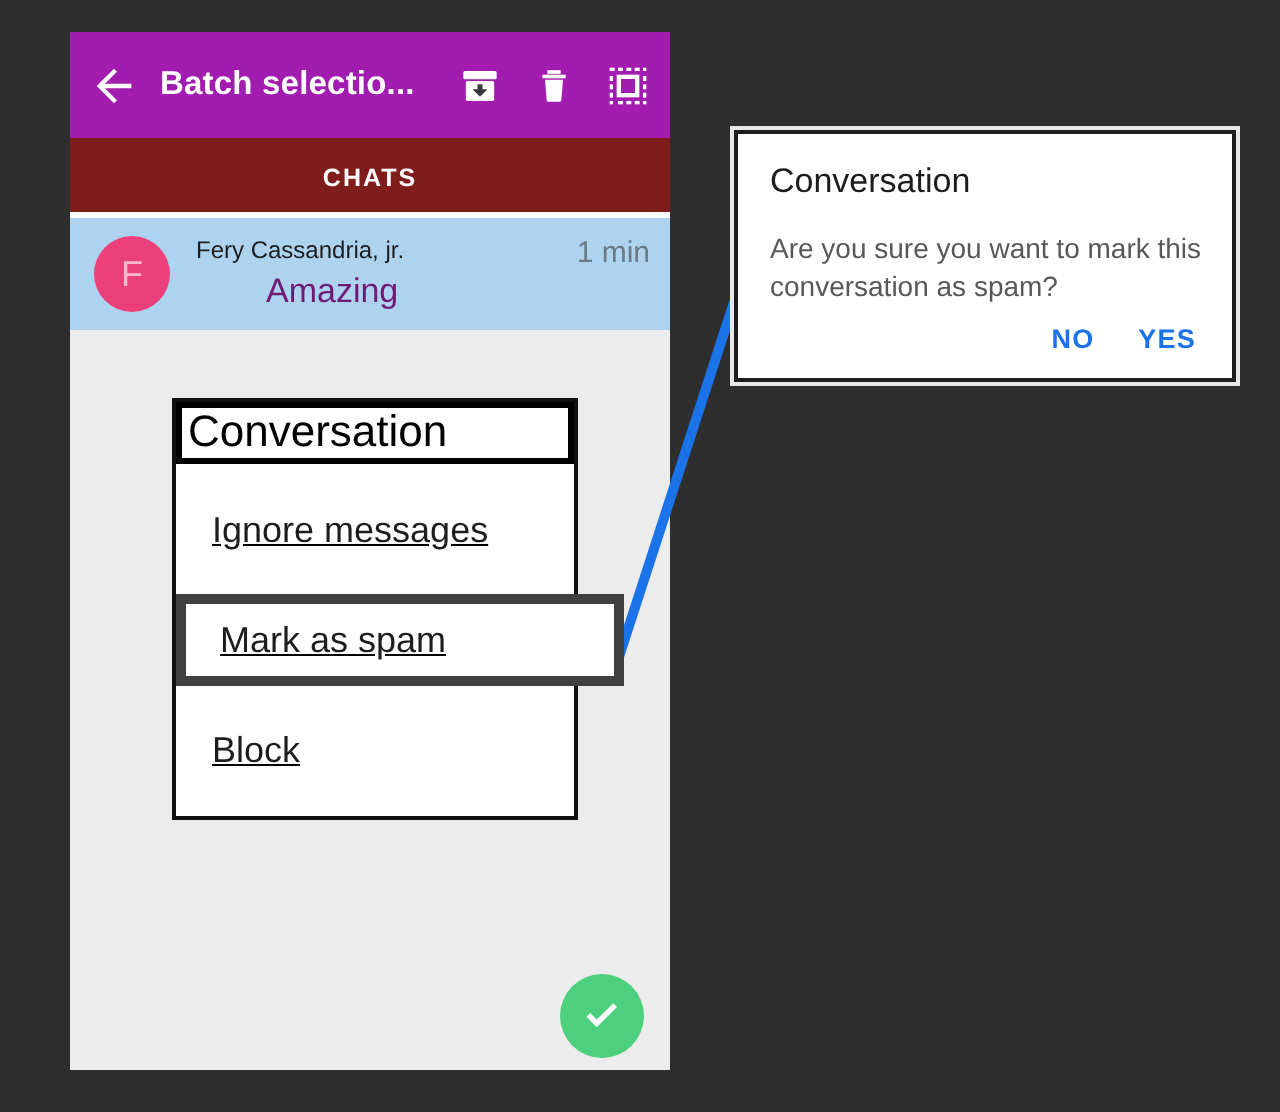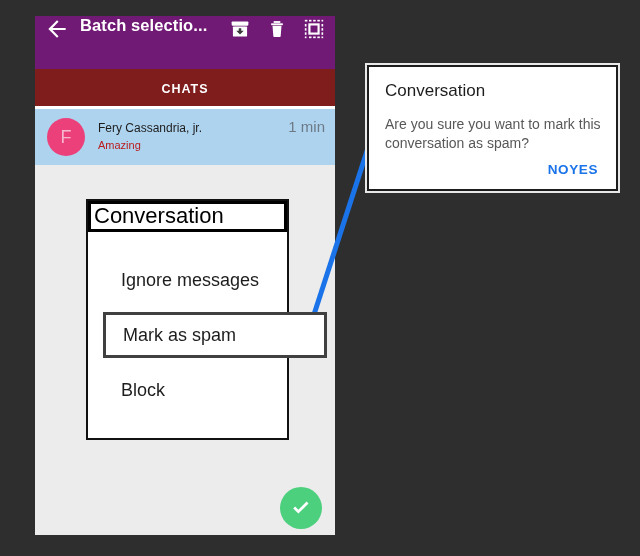--- a/index.html
+++ b/index.html
@@ -24,23 +24,23 @@
     width: 300px;
     height: 519px;
     background: #ececed;
     overflow: hidden;
   }
 
   
   #app-bar {
     position: relative;
     height: 53px;
-    background: #701a75;
-    display: flex;
-    align-items: flex-start;
+    background: #a21caf;
+    display: flex;
+    align-items: center;
     padding: 0 8px 0 9px;
   }
 
   #back-arrow {
     width: 26px;
     height: 26px;
     flex: 0 0 26px;
     position: relative;
   }
   #back-arrow svg { display: block; }
@@ -131,25 +131,26 @@
     margin-left: 13px;
     line-height: 1.15;
   }
   .chat-name {
     font-size: 12px;
     color: #1d1d1d;
     white-space: nowrap;
     overflow: hidden;
   }
   .chat-snippet {
-    font-size: 11px;
-    color: #b91c1c;
+    font-size: 17px;
+    color: #701a75;
     margin-top: 3px;
     white-space: nowrap;
     overflow: hidden;
+    margin-left: 35px;
   }
   .chat-time {
     font-size: 15px;
     color: #6c7a85;
     flex: 0 0 auto;
     align-self: flex-start;
     margin-top: 9px;
   }
 
   
@@ -182,34 +183,34 @@
   }
   #menu-title {
     background: #ffffff;
     color: #000000;
     font-size: 22px;
     line-height: 1.05;
     padding: 0 3px 2px 3px;
     white-space: nowrap;
     overflow: hidden;
   }
-  #menu-items { padding: 16px; }
+  #menu-items { padding: 1px; text-decoration: underline; }
   .menu-item {
     height: 64px;
     display: flex;
     align-items: center;
     padding-left: 17px;
     font-size: 18px;
     color: #1d1d1d;
     background: #ffffff;
   }
   .menu-item.highlighted {
     position: relative;
     width: 224px;
-    border: 3px solid #404040;
+    border: 5px solid #404040;
     height: 46px;
     margin-left: -1px;
     background: #ffffff;
     z-index: 22;
   }
 
   
   #connector {
     position: absolute;
     left: 0; top: 0;
@@ -239,20 +240,21 @@
   #callout-body {
     font-size: 14px;
     color: #585858;
     line-height: 1.33;
     margin-bottom: 10px;
   }
   #callout-actions {
     display: flex;
     justify-content: flex-end;
     align-items: center;
+    gap: 22px;
     padding-right: 4px;
     padding-bottom: 6px;
   }
   .callout-btn {
     color: #1a73e8;
     font-size: 13.5px;
     font-weight: bold;
     letter-spacing: .6px;
   }
 </style>

